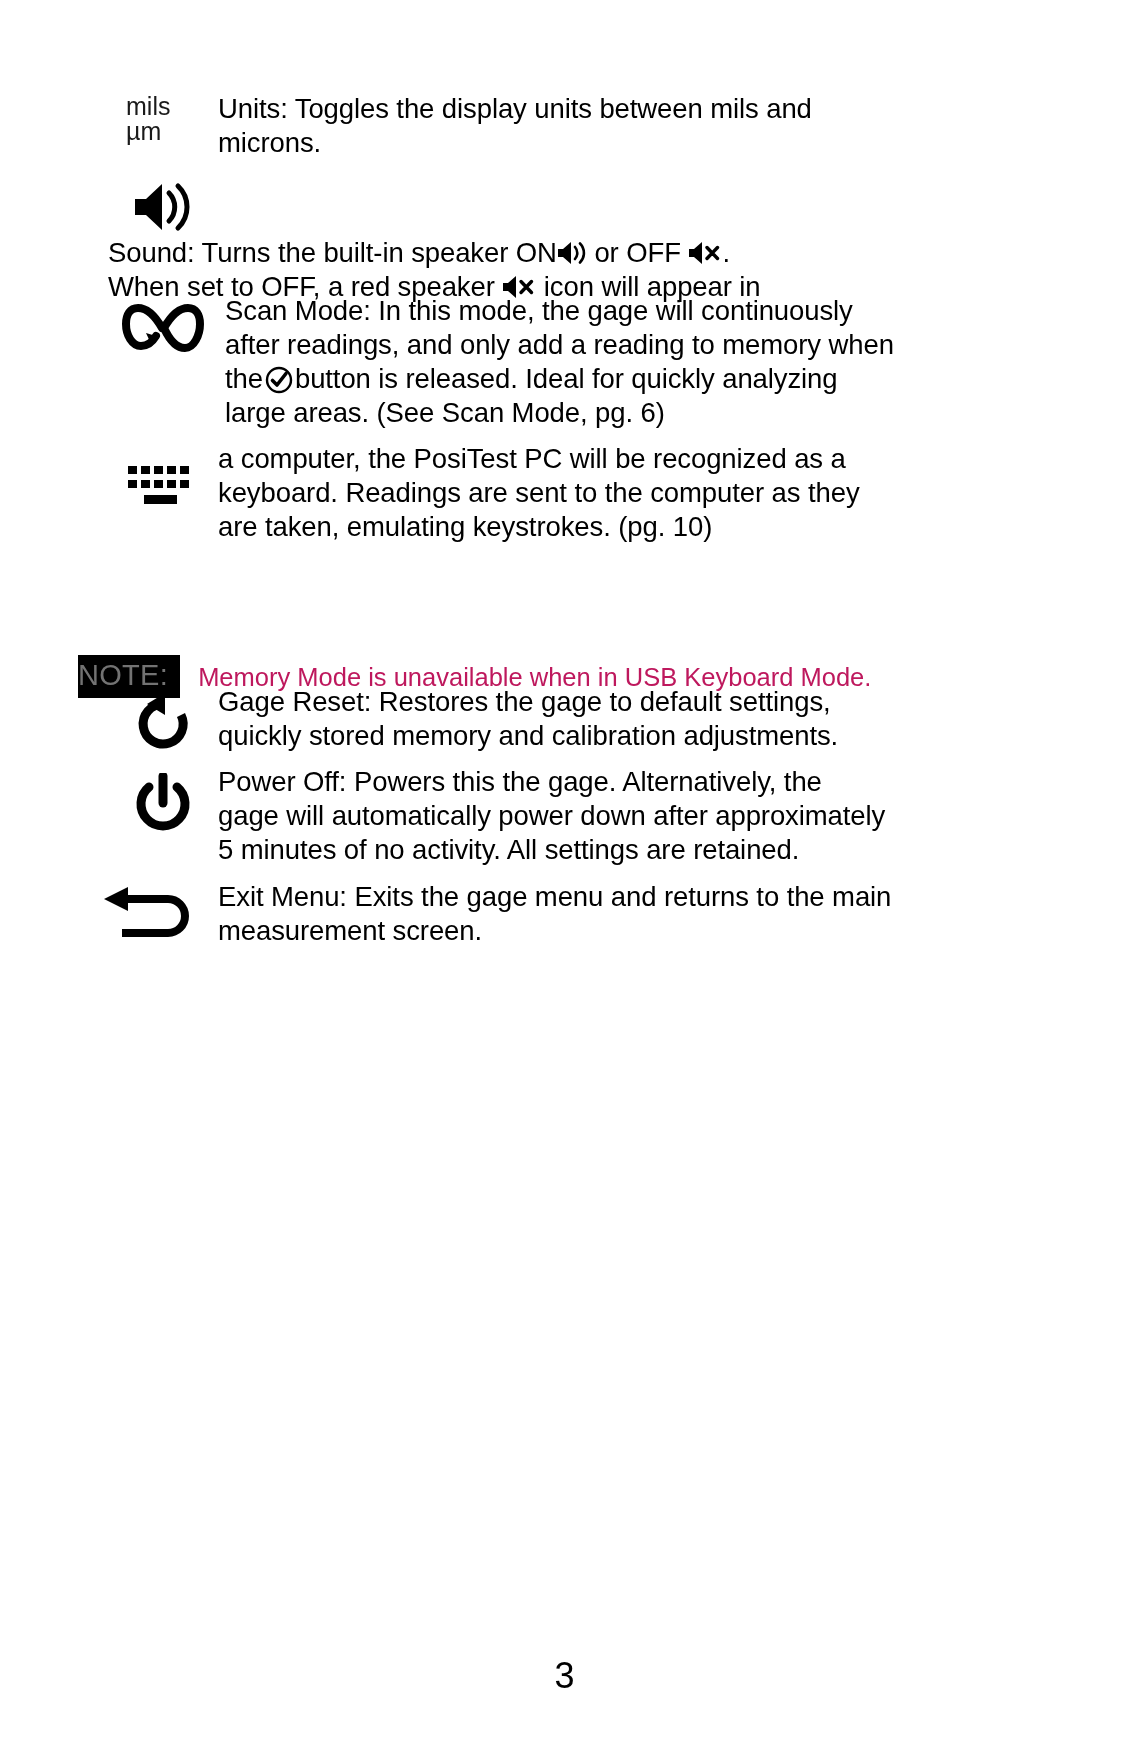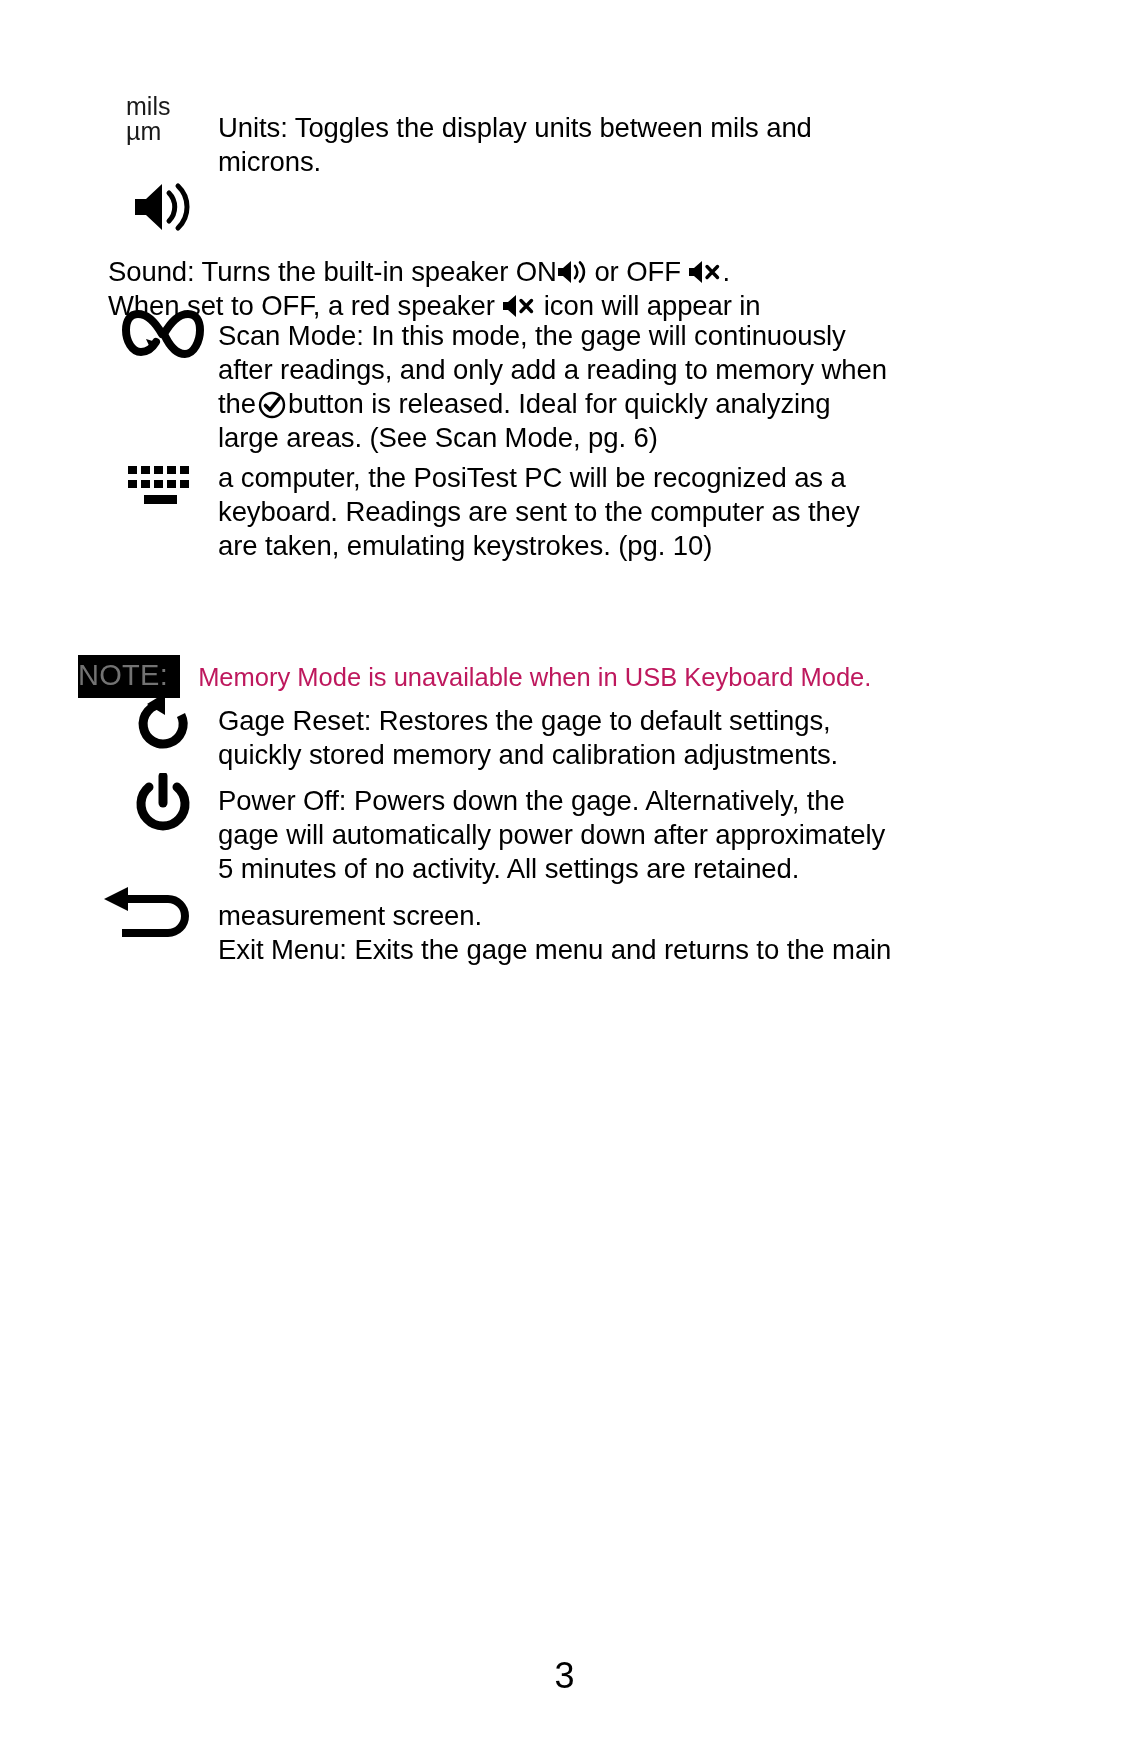--- a/index.html
+++ b/index.html
@@ -38,21 +38,20 @@
     justify-content: center;
     align-items: flex-start;
     padding-top: 2px;
   }
   .text-cell {
     font-size: 27.5px;
     line-height: 34px;
     letter-spacing: -0.1px;
     color: #000;
     width: 720px;
-    margin-top: 19px;
   }
   .text-cell p {
     margin: 0;
   }
 
   
   .units-icon {
     font-family: "Liberation Sans", sans-serif;
     font-size: 25px;
     line-height: 25px;
@@ -164,21 +163,21 @@
             <path d="M1 9 h5 L14 2 v22 L6 17 H1 Z" fill="#000"></path>
             <path d="M19 7.5 L29.5 18.5 M29.5 7.5 L19 18.5" stroke="#000" stroke-width="3.4" stroke-linecap="round"></path>
           </svg><span>.</span></p>
       <p><span>When set to OFF, a red speaker</span> <svg class="spk spk-inline-mute" viewBox="0 0 34 26">
             <path d="M1 9 h5 L14 2 v22 L6 17 H1 Z" fill="#000"></path>
             <path d="M19 7.5 L29.5 18.5 M29.5 7.5 L19 18.5" stroke="#000" stroke-width="3.4" stroke-linecap="round"></path>
           </svg> <span>icon will appear in</span></p>
     </div>
   </div>
 
-  <div class="entry" style="left:108px; top:300px;">
+  <div class="entry" style="left:108px; top:294px;gap:7px;">
     <div class="icon-cell" style="padding-top:6px;">
       <svg class="scan-icon" viewBox="0 0 82 56">
         <path d="M40 28 C32 14 24 8 16 8 C8 8 4 15 4 24 C4 35 10 46 19 46 C26 46 31 41 34 36" fill="none" stroke="#000" stroke-width="8" stroke-linecap="round"></path>
         <path d="M42 28 C50 14 58 8 66 8 C74 8 78 15 78 24 C78 35 72 48 63 48 C54 48 47 39 42 28" fill="none" stroke="#000" stroke-width="8" stroke-linecap="round"></path>
         <path d="M24 33 L34 36 L30 46 Z" fill="#000"></path>
       </svg>
     </div>
     <div class="text-cell">
       <p>Scan Mode: In this mode, the gage will continuously</p>
       <p>after readings, and only add a reading to memory when</p>
@@ -232,34 +231,34 @@
   </div>
 
   <div class="entry" style="left:108px; top:765px;">
     <div class="icon-cell" style="padding-top:8px;">
       <svg class="power-icon" viewBox="0 0 58 64">
         <path d="M15 14 a22 22 0 1 0 28 0" fill="none" stroke="#000" stroke-width="9" stroke-linecap="round"></path>
         <path d="M29 3 L29 30" fill="none" stroke="#000" stroke-width="9" stroke-linecap="round"></path>
       </svg>
     </div>
     <div class="text-cell">
-      <p>Power Off: Powers down the gage. Alternatively, the</p>
+      <p>Power Off: Powers this the gage. Alternatively, the</p>
       <p>gage will automatically power down after approximately</p>
       <p>5 minutes of no activity. All settings are retained.</p>
     </div>
   </div>
 
   <div class="entry" style="left:100px; top:880px;">
     <div class="icon-cell" style="width:118px; min-width:118px; padding-top:6px; justify-content:flex-start;">
       <svg class="exit-icon" viewBox="0 0 96 58">
         <path d="M18 13 L68 13 a17 17 0 0 1 0 34 L22 47" fill="none" stroke="#000" stroke-width="8" stroke-linecap="butt" stroke-linejoin="miter"></path>
         <path d="M4 13 L28 1 L28 25 Z" fill="#000"></path>
       </svg>
     </div>
     <div class="text-cell" style="width:740px;">
+      <p>Exit Menu: Exits the gage menu and returns to the main</p>
       <p>measurement screen.</p>
-      <p>Exit Menu: Exits the gage menu and returns to the main</p>
     </div>
   </div>
 
   <div class="page-number" style="top:1655px;">3</div>
 
 </div>
 
 </body></html>

